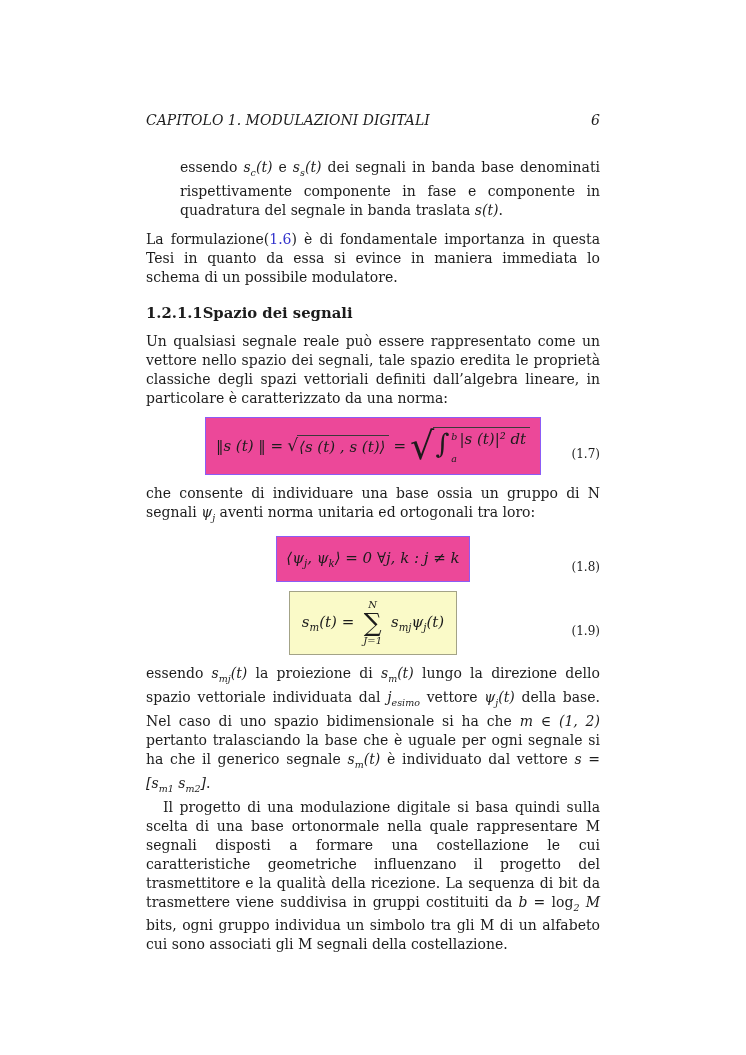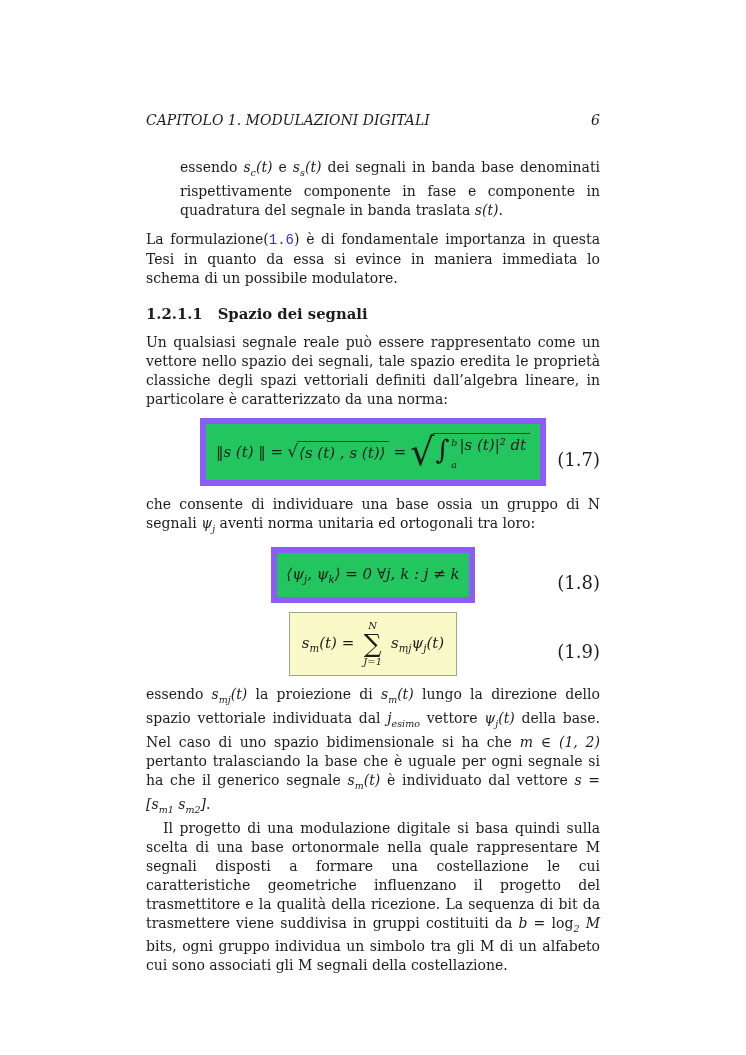--- a/index.html
+++ b/index.html
@@ -18,36 +18,36 @@
     display:flex;justify-content:space-between;align-items:baseline;
     font-style:italic;font-size:14px;margin-bottom:30px;
   }
   
   p{margin:0;font-size:14px;line-height:19px;text-align:justify;}
   .block-indent{margin-left:34px;margin-bottom:10px;}
   .mb{margin-bottom:13px;}
   .par-indent{text-indent:17px;}
   
   .subheading{
-    display:flex;gap:15px;font-weight:bold;font-size:14.8px;
+    display:flex;font-weight:bold;font-size:14.8px;
     margin:17px 0 11px 0;align-items:baseline;
   }
   
   .m, i.m{font-style:italic;font-family:"DejaVu Serif","DejaVu Sans",serif;}
   sub,sup{font-size:0.68em;font-style:italic;}
-  a.ref{color:var(--link-color,#3333cc);text-decoration:none;cursor:pointer;font-family:Liberation Mono, monospace;}
+  a.ref{color:var(--link-color,#3333cc);text-decoration:none;cursor:pointer;}
   
   .eqrow{
     position:relative;display:flex;justify-content:center;align-items:center;
     margin:9px 0;min-height:30px;
   }
-  .eqnum{position:absolute;right:0;font-size:18px;font-style:normal;margin-top:16px;}
+  .eqnum{position:absolute;right:0;font-size:12px;font-style:normal;margin-top:16px;}
   .eqbox{
     display:inline-flex;align-items:center;gap:4px;
-    border:6px solid #8b5cf6;background:#22c55e;
+    border:1px solid #8b5cf6;background:#ec4899;
     padding:8px 10px;font-size:15px;font-style:italic;
   }
   .eqbox.small{padding:12px 9px;}
   .eqbox.hl{
     background:var(--highlight-bg,#fafac8);
     border:1px solid #a3a387;
     padding:7px 12px;
   }
   
   .rad{display:inline-flex;align-items:center;}

